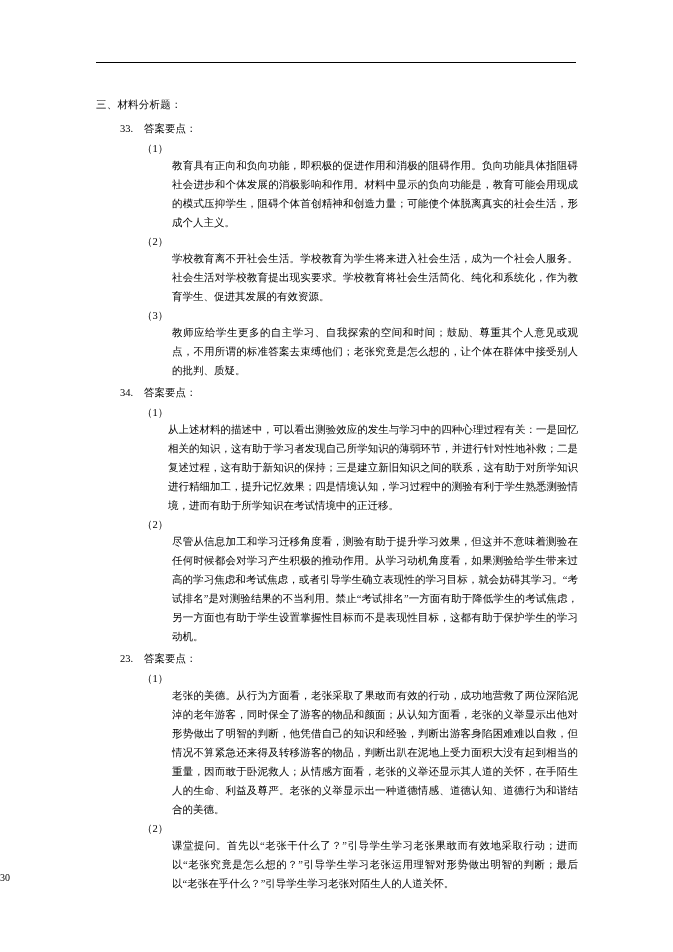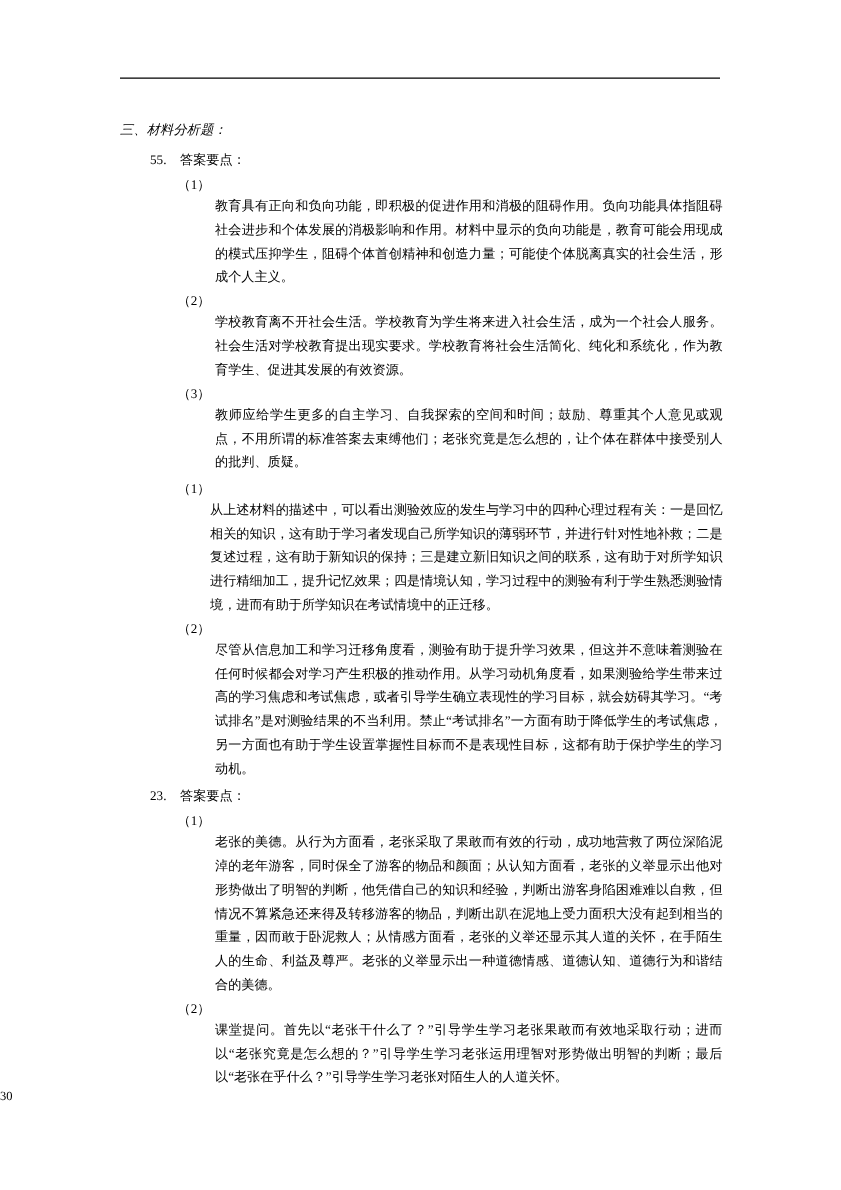--- a/index.html
+++ b/index.html
@@ -35,21 +35,20 @@
     position: absolute;
     left: 96px;
     top: 96px;
     width: 482px;
   }
   .section-title {
     font-size: 10.5px;
     line-height: 18px;
     margin-bottom: 5px;
     letter-spacing: 0.2px;
-    font-style: italic;
   }
   .qblock {
     margin-bottom: 2px;
   }
   .qhead {
     font-size: 10.5px;
     line-height: 19px;
     margin-left: 24px;
     margin-top: 3px;
     margin-bottom: 1px;
@@ -97,37 +96,40 @@
 <div class="page">
 
   <div class="top-rule"></div>
 
   <div class="content">
 
     <div class="section-title">三、材料分析题：</div>
 
     <div class="qblock">
       <div class="qhead">
-        <span class="qnum">55.</span><span class="qhead-label">答案要点：</span>
+        <span class="qnum">33.</span><span class="qhead-label">答案要点：</span>
       </div>
       <div class="item">
         <span class="marker">（1）</span>
         <span class="text">教育具有正向和负向功能，即积极的促进作用和消极的阻碍作用。负向功能具体指阻碍社会进步和个体发展的消极影响和作用。材料中显示的负向功能是，教育可能会用现成的模式压抑学生，阻碍个体首创精神和创造力量；可能使个体脱离真实的社会生活，形成个人主义。</span>
       </div>
       <div class="item">
         <span class="marker">（2）</span>
         <span class="text">学校教育离不开社会生活。学校教育为学生将来进入社会生活，成为一个社会人服务。社会生活对学校教育提出现实要求。学校教育将社会生活简化、纯化和系统化，作为教育学生、促进其发展的有效资源。</span>
       </div>
       <div class="item">
         <span class="marker">（3）</span>
         <span class="text">教师应给学生更多的自主学习、自我探索的空间和时间；鼓励、尊重其个人意见或观点，不用所谓的标准答案去束缚他们；老张究竟是怎么想的，让个体在群体中接受别人的批判、质疑。</span>
       </div>
     </div>
 
     <div class="qblock">
+      <div class="qhead">
+        <span class="qnum">34.</span><span class="qhead-label">答案要点：</span>
+      </div>
       <div class="item">
         <span class="marker narrow">（1）</span>
         <span class="text">从上述材料的描述中，可以看出测验效应的发生与学习中的四种心理过程有关：一是回忆相关的知识，这有助于学习者发现自己所学知识的薄弱环节，并进行针对性地补救；二是复述过程，这有助于新知识的保持；三是建立新旧知识之间的联系，这有助于对所学知识进行精细加工，提升记忆效果；四是情境认知，学习过程中的测验有利于学生熟悉测验情境，进而有助于所学知识在考试情境中的正迁移。</span>
       </div>
       <div class="item">
         <span class="marker">（2）</span>
         <span class="text">尽管从信息加工和学习迁移角度看，测验有助于提升学习效果，但这并不意味着测验在任何时候都会对学习产生积极的推动作用。从学习动机角度看，如果测验给学生带来过高的学习焦虑和考试焦虑，或者引导学生确立表现性的学习目标，就会妨碍其学习。“考试排名”是对测验结果的不当利用。禁止“考试排名”一方面有助于降低学生的考试焦虑，另一方面也有助于学生设置掌握性目标而不是表现性目标，这都有助于保护学生的学习动机。</span>
       </div>
     </div>
 

